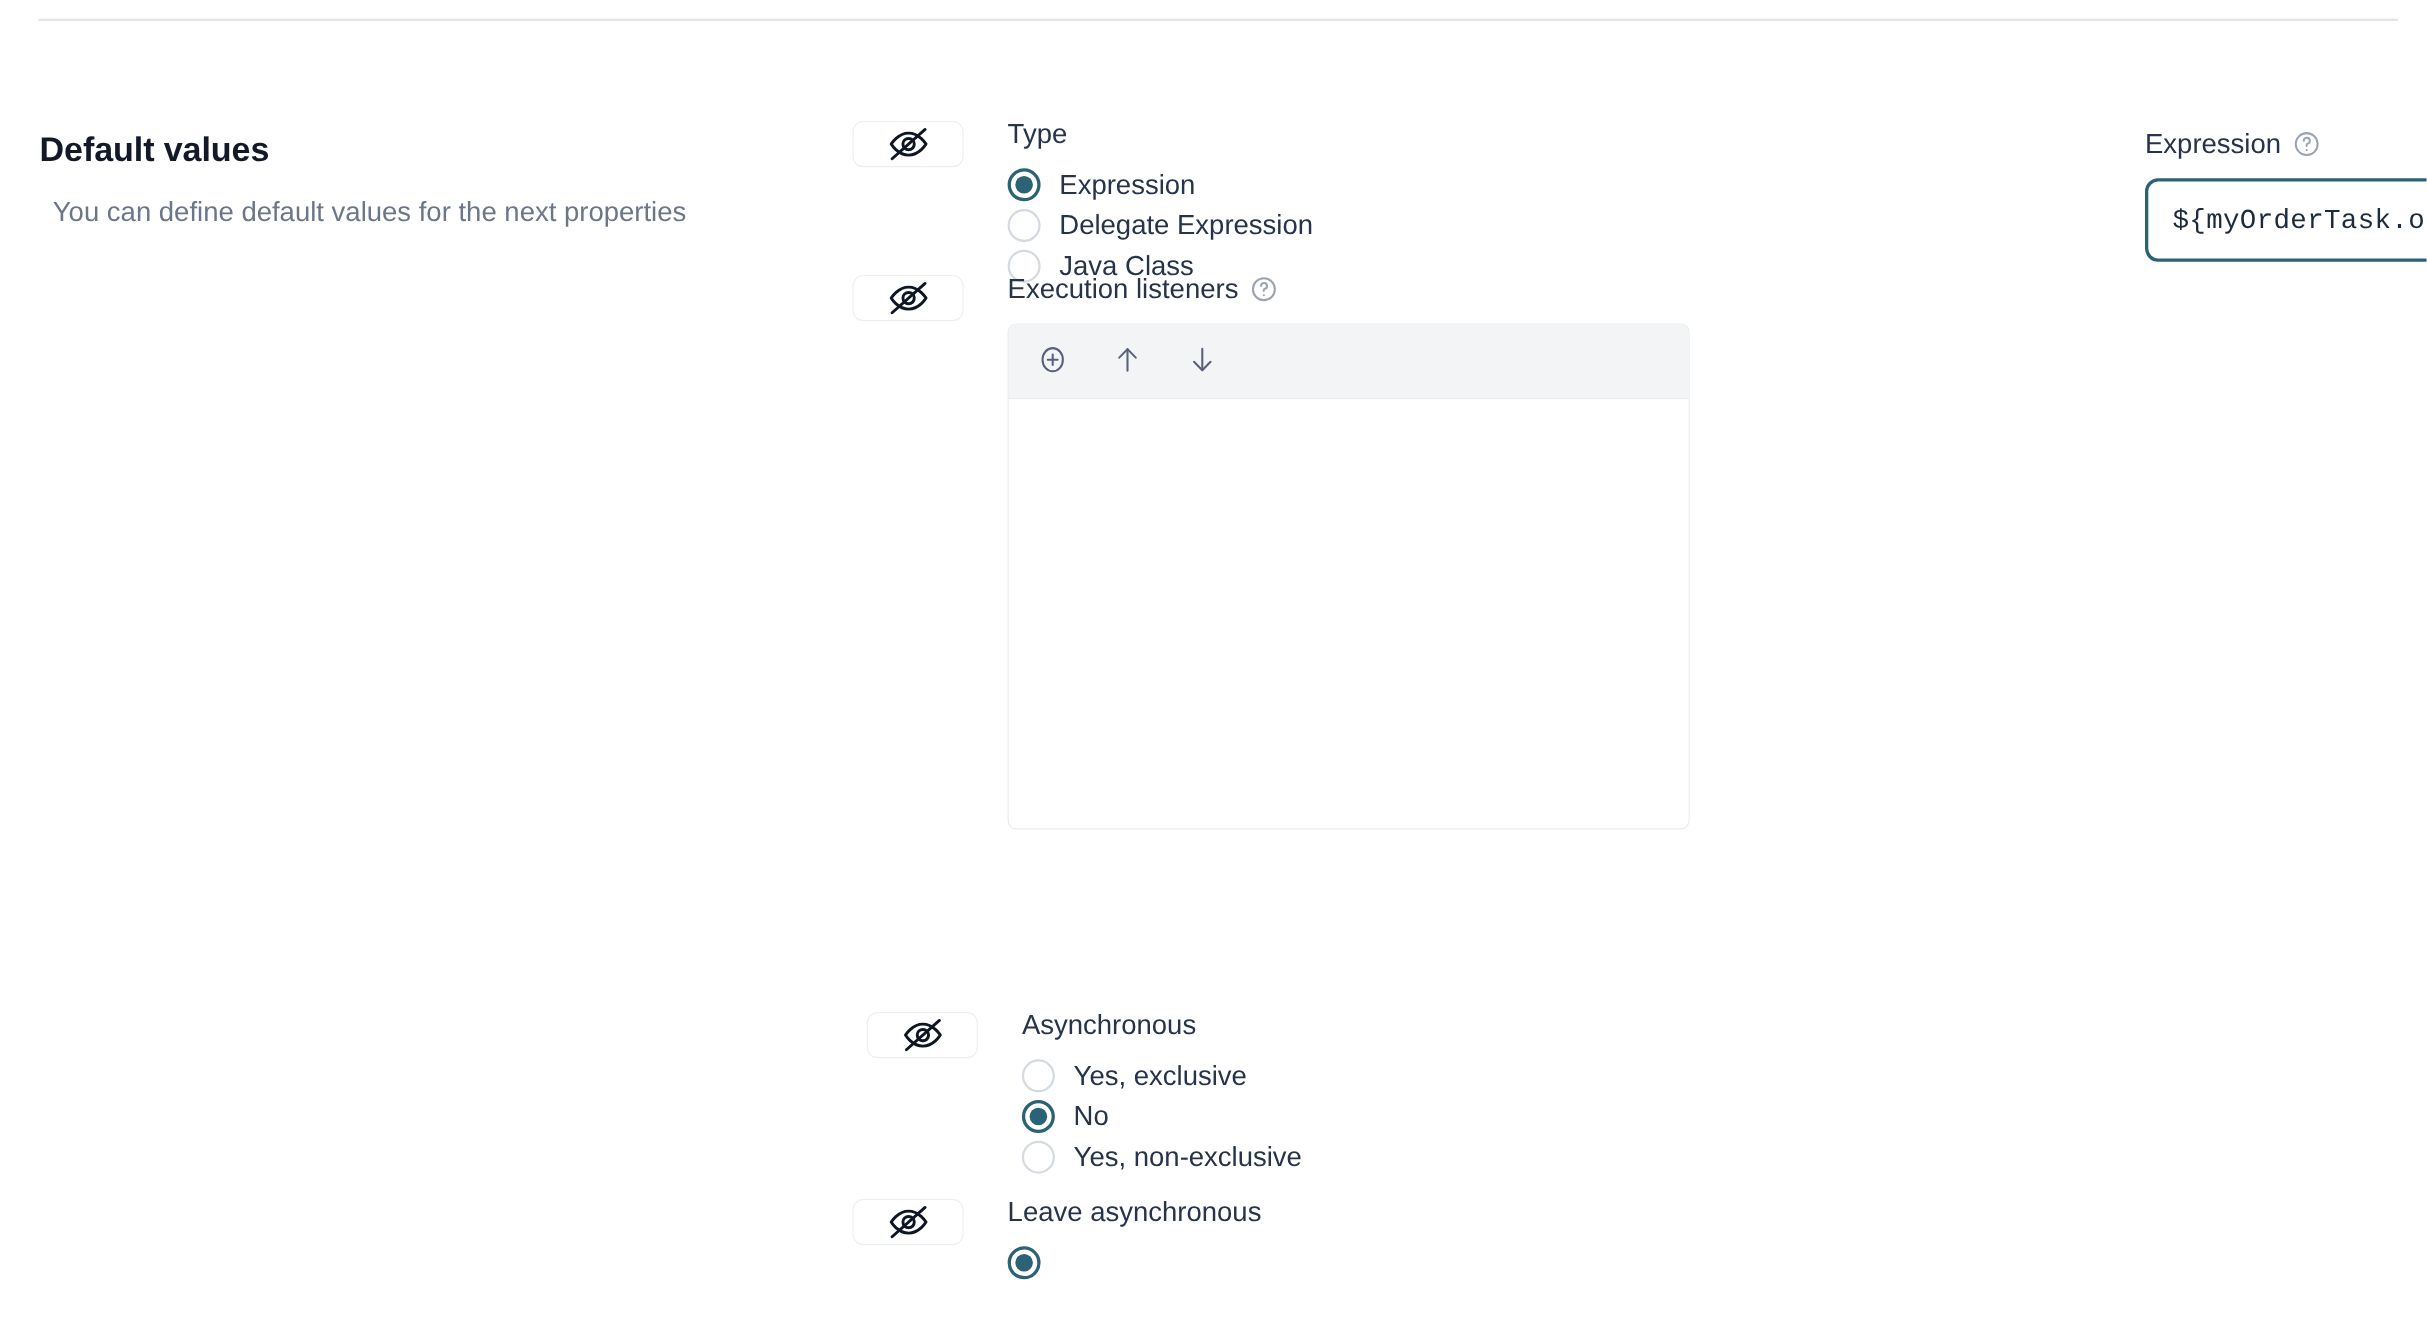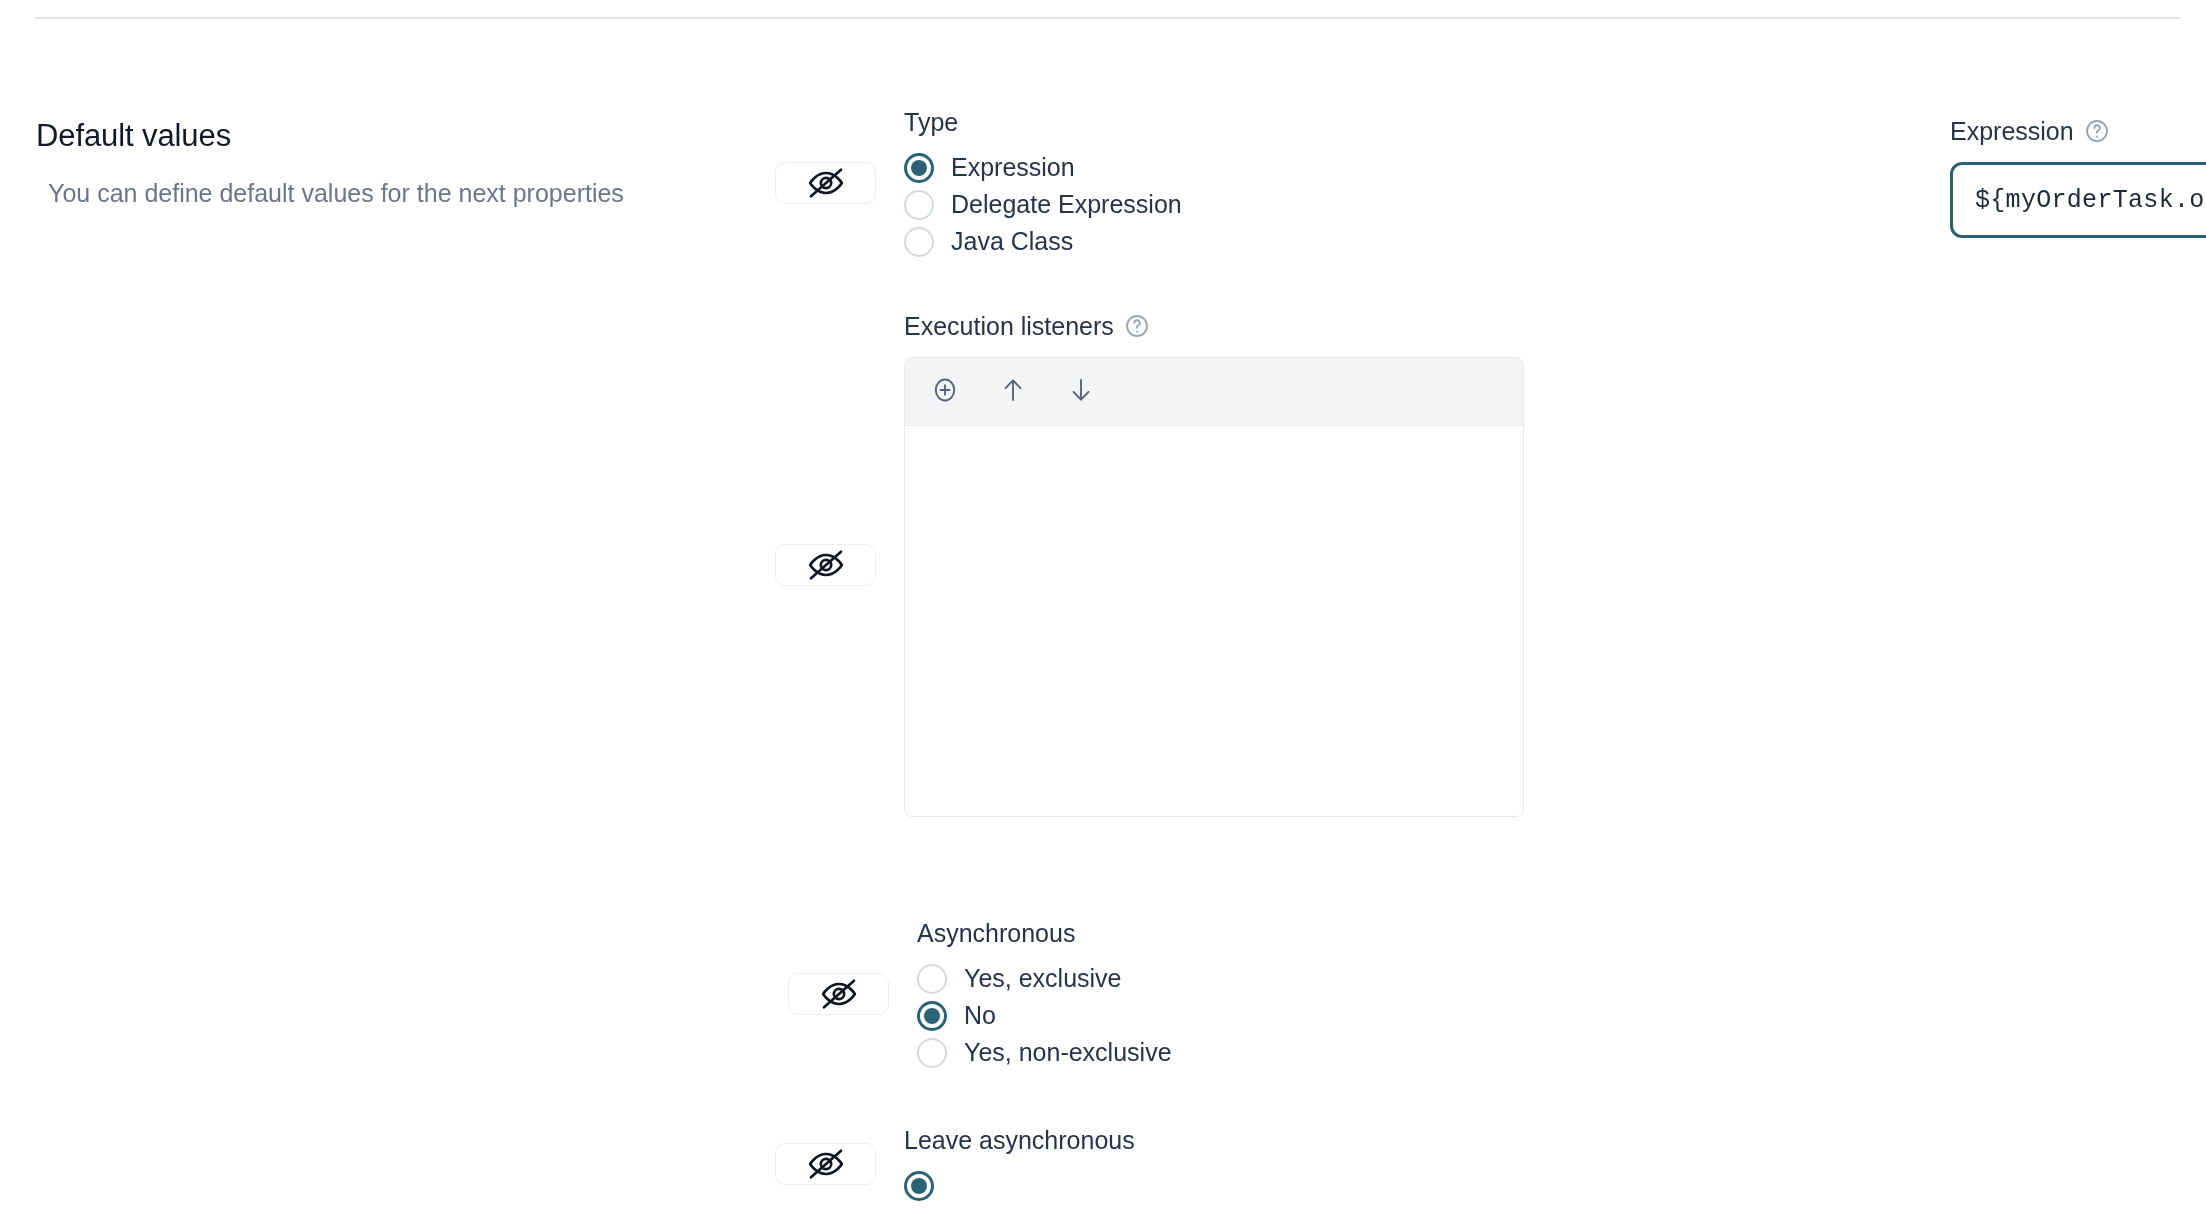--- a/index.html
+++ b/index.html
@@ -29,21 +29,21 @@
 
   
   .desc-col {
     position: absolute;
     left: 36px;
     top: 118px;
     width: 620px;
   }
   .desc-title {
     font-size: 31px;
-    font-weight: 400;
+    font-weight: 700;
     color: #14192a;
     letter-spacing: -0.1px;
     margin: 0 0 22px 0;
     line-height: 1.15;
   }
   .desc-text {
     font-size: 25px;
     color: #6c7689;
     line-height: 1.37;
     margin: 12px;
@@ -55,21 +55,22 @@
     position: absolute;
     left: 775px;
     top: 0;
     width: 1431px;
     height: 1214px;
   }
 
   .field-row {
     position: absolute;
     display: flex;
-    align-items: center;
+    align-items: flex-start;
+    gap: 12px;
   }
 
   
   .vis-card {
     width: 101px;
     border: 1.5px solid #eceef1;
     border-radius: 10px;
     background: #ffffff;
     display: flex;
     align-items: center;

